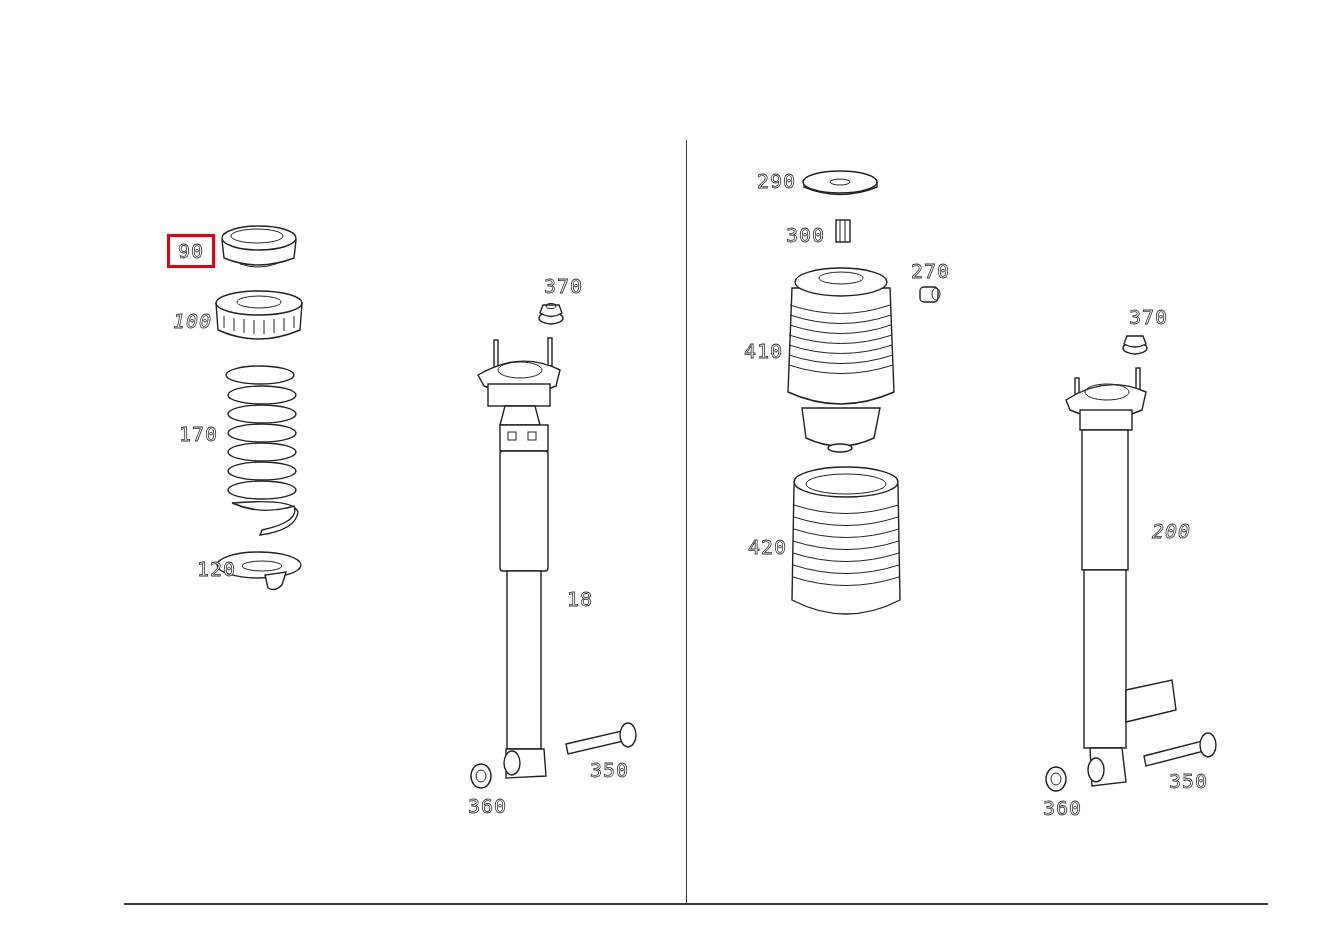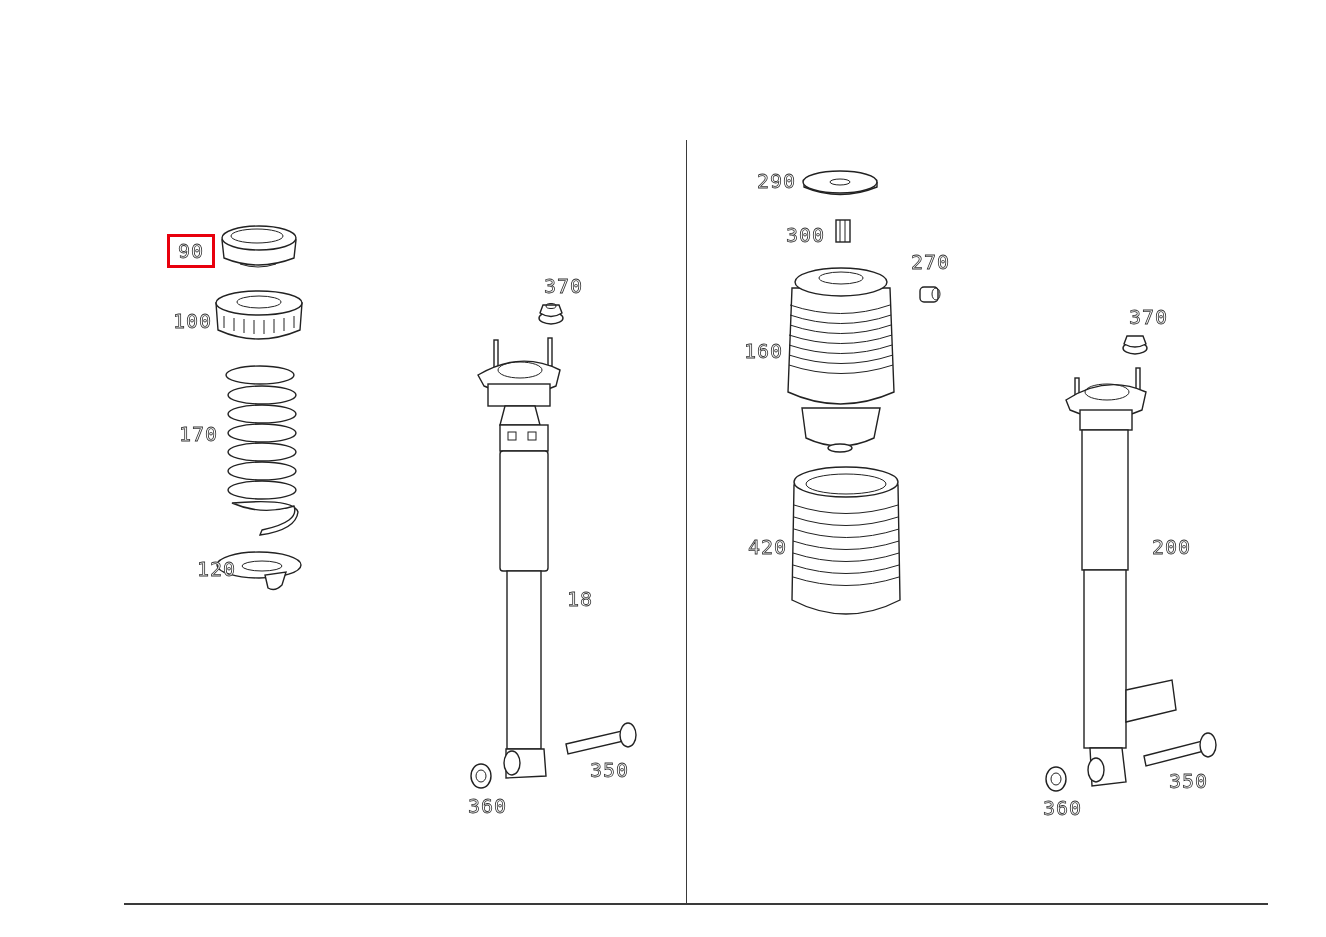--- a/index.html
+++ b/index.html
@@ -152,29 +152,29 @@
     <ellipse class="ln" cx="1208" cy="745" rx="8" ry="12"></ellipse>
   </g>
 
   <g>
     <ellipse class="ln" cx="1056" cy="779" rx="10" ry="12"></ellipse>
     <ellipse class="thin" cx="1056" cy="779" rx="5" ry="6"></ellipse>
   </g>
 </svg>
 
 <div class="callout highlighted" style="left:172px;top:232px;margin-top:7px;">90</div>
-<div class="callout" style="left:173px;top:310px;">100</div>
+<div class="callout" style="left:173px;top:310px;font-style:italic;">100</div>
 <div class="callout" style="left:179px;top:423px;">170</div>
 <div class="callout" style="left:174px;top:558px;margin-left:23px;">120</div>
 <div class="callout" style="left:544px;top:275px;">370</div>
 <div class="callout" style="left:567px;top:588px;">18</div>
 <div class="callout" style="left:590px;top:759px;">350</div>
 <div class="callout" style="left:468px;top:795px;">360</div>
 
 <div class="callout" style="left:757px;top:170px;">290</div>
 <div class="callout" style="left:786px;top:224px;">300</div>
-<div class="callout" style="left:911px;top:251px;">270</div>
-<div class="callout" style="left:744px;top:340px;">160</div>
+<div class="callout" style="left:911px;top:260px;">270</div>
+<div class="callout" style="left:744px;top:340px;">410</div>
 <div class="callout" style="left:748px;top:536px;">420</div>
 <div class="callout" style="left:1129px;top:306px;">370</div>
-<div class="callout" style="left:1152px;top:536px;">200</div>
+<div class="callout" style="left:1152px;top:520px;font-style:italic;">200</div>
 <div class="callout" style="left:1169px;top:770px;">350</div>
 <div class="callout" style="left:1043px;top:797px;">360</div>
 
 </body></html>

